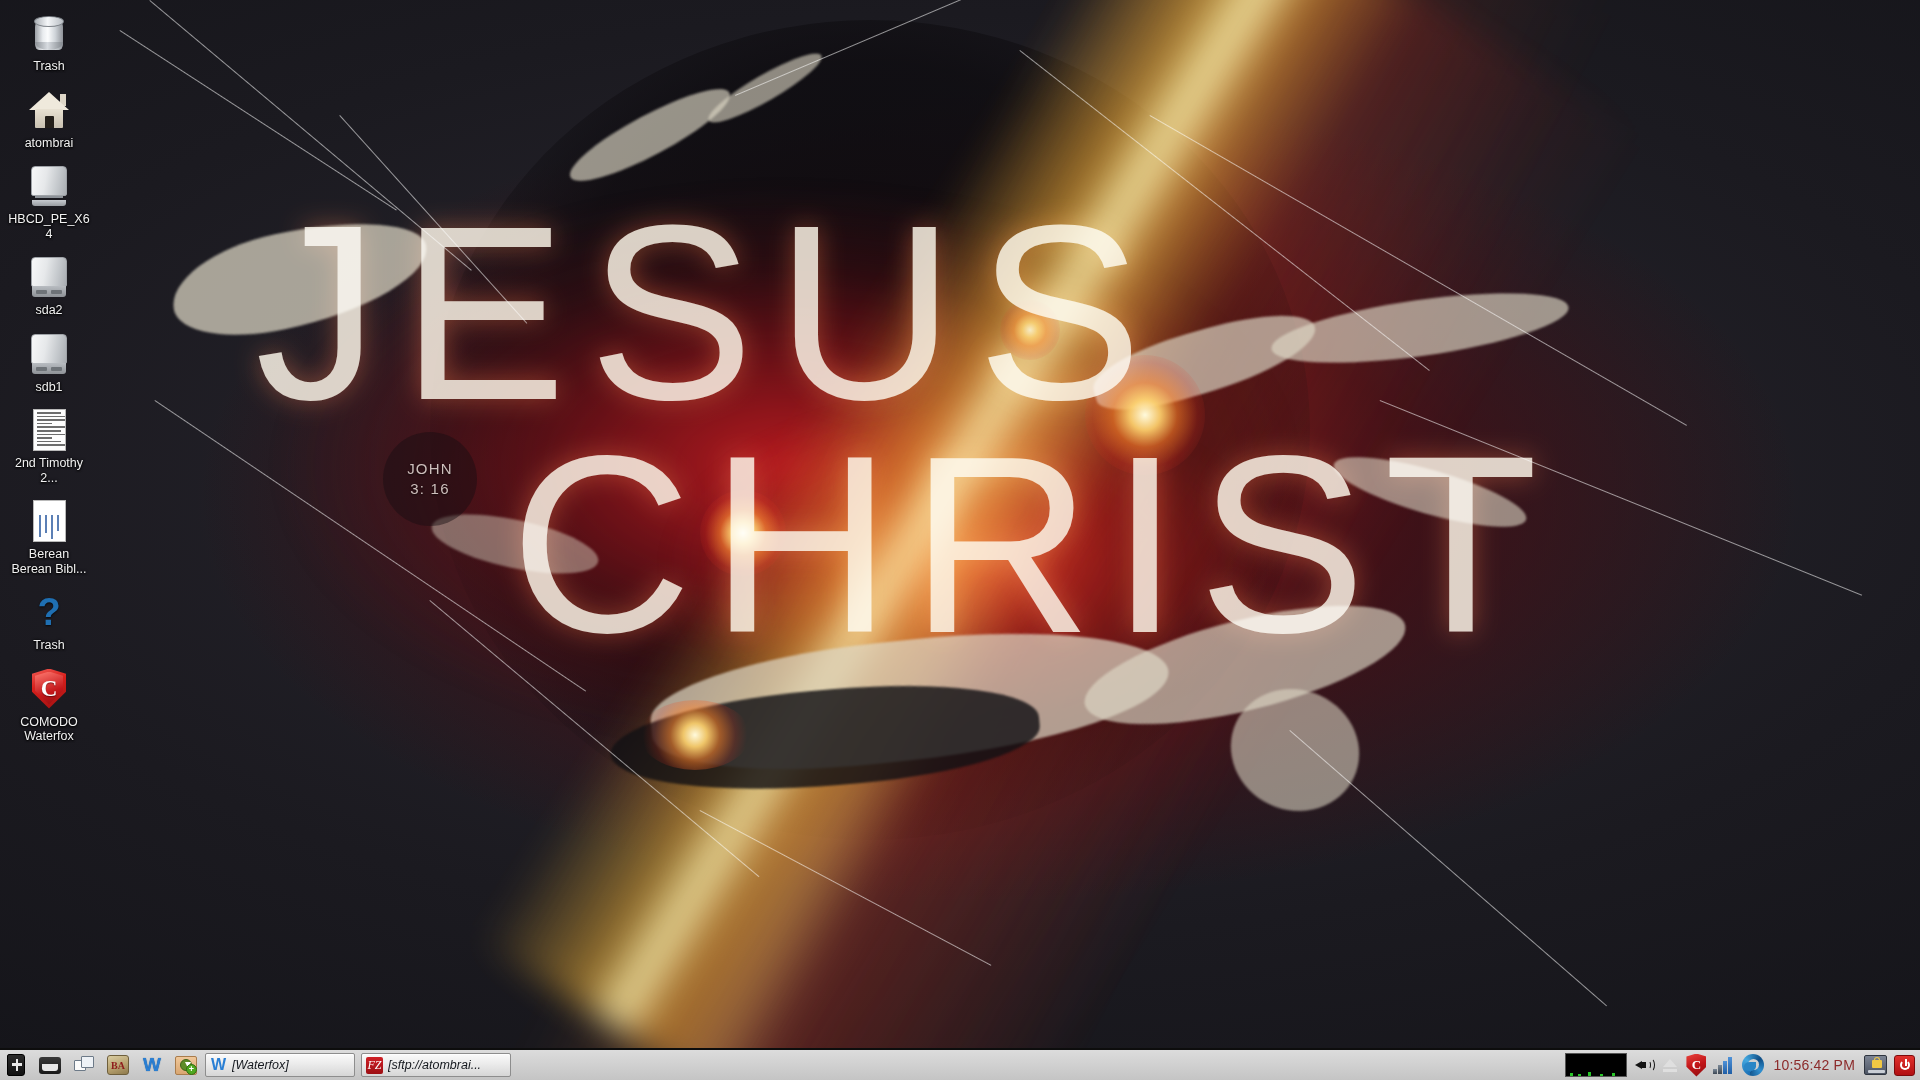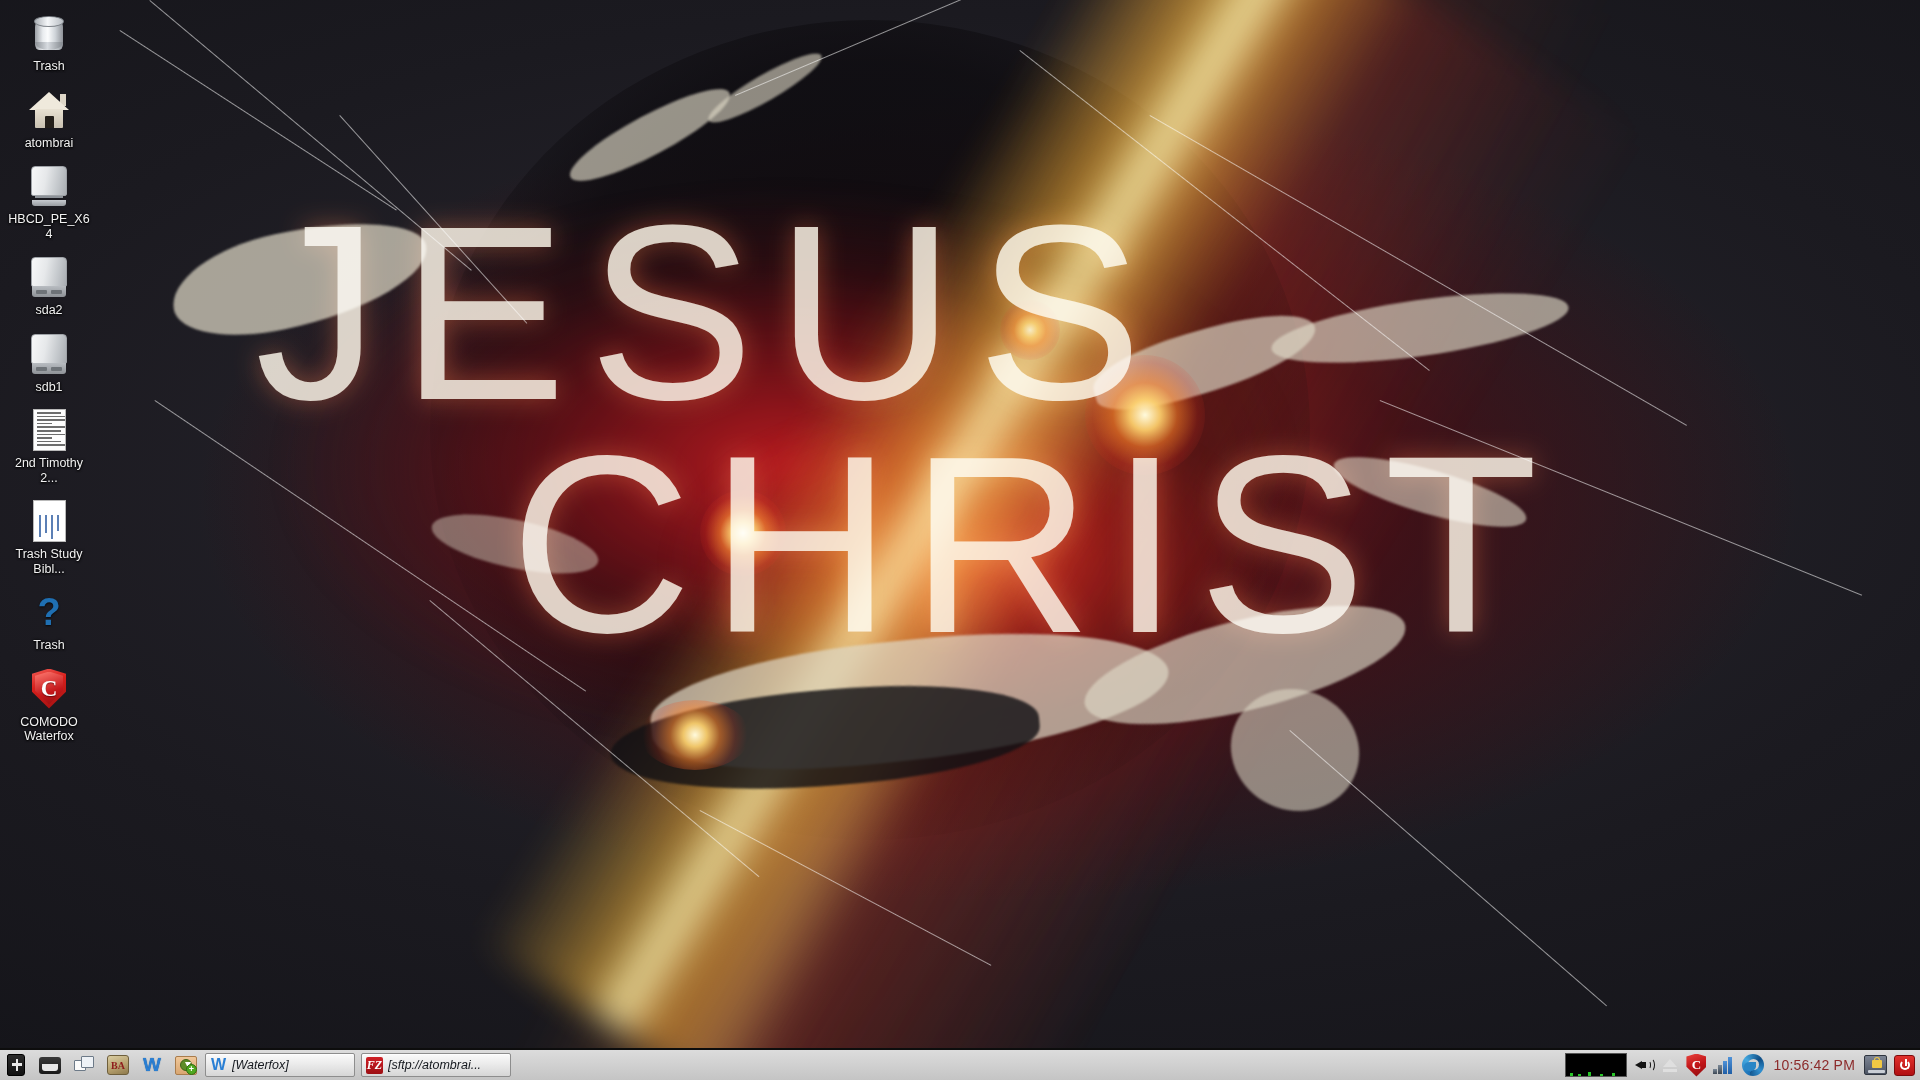--- a/index.html
+++ b/index.html
@@ -219,21 +219,21 @@
     background:linear-gradient(180deg,#fbfbfb 0%,#eaeaea 48%,#d6d6d6 100%);
     border:1px solid #8d8d8d; border-radius:2px;
     box-shadow:inset 0 1px 0 rgba(255,255,255,.8);
     font-size:12.5px; color:#14181e; cursor:default; overflow:hidden;
   }
   .winbtn .wtxt { white-space:nowrap; overflow:hidden; text-overflow:ellipsis;font-style:italic; }
   .winbtn .wico { width:19px; height:19px; flex:0 0 19px; display:flex; align-items:center; justify-content:center; }
 
   .wi-wf{font-size:16px;font-weight:700;color:#2a7fd4;line-height:18px;}
   .wi-fz{width:17px;height:17px;background:linear-gradient(180deg,#cf2026,#9d0f14);
-    border-radius:2px;color:#fff;font-size:12px;font-weight:700;font-style:italic;
+    border-radius:2px;color:#fff;font-size:12px;font-weight:400;font-style:italic;
     display:flex;align-items:center;justify-content:center;font-family:"Liberation Serif",serif;}
 
   #tb-spacer{flex:1;}
 
   #tb-tray { display:flex; align-items:center; gap:7px; padding-right:5px; height:100%; }
   .tray-item{display:flex;align-items:center;justify-content:center;cursor:default;}
 
   .tr-monitor{width:62px;height:24px;background:#000;border:1px solid #555;position:relative;overflow:hidden;}
   .tr-monitor .bar{position:absolute;bottom:0;width:3px;background:#27c427;}
 
@@ -326,20 +326,24 @@
   <div class="streak" style="left:155px;top:400px;width:520px;transform:rotate(34deg);"></div>
   <div class="streak" style="left:430px;top:600px;width:430px;transform:rotate(40deg);"></div>
   <div class="streak" style="left:700px;top:810px;width:330px;transform:rotate(28deg);"></div>
   <div class="streak" style="left:1290px;top:730px;width:420px;transform:rotate(41deg);"></div>
   <div class="streak" style="left:1380px;top:400px;width:520px;transform:rotate(22deg);"></div>
 
   <div class="wordart">
     <div class="word christ">CHRIST</div>
     <div class="word jesus">JESUS</div>
   </div>
+  <div class="verse-orb">
+    <span>JOHN</span>
+    <span>3: 16</span>
+  </div>
 
   <div id="icon-column">
 
     <div class="dicon">
       <span class="glyph">
         <span class="ic-trash">
             <span class="body"></span>
             <span class="btm"></span>
             <span class="lid"></span>
           </span>
@@ -415,21 +419,21 @@
     <div class="dicon">
       <span class="glyph">
         <span class="ic-bible-doc">
           <span class="hd"></span><span class="sub"></span><span class="sub"></span>
           <span class="col" style="left:5px;height:22px;"></span>
           <span class="col" style="left:11px;height:18px;"></span>
           <span class="col" style="left:17px;height:24px;"></span>
           <span class="col" style="left:23px;height:16px;"></span>
         </span>
       </span>
-      <span class="lbl">Trash Study Bibl...</span>
+      <span class="lbl">Berean Berean Bibl...</span>
     </div>
 
     <div class="dicon">
       <span class="glyph">
         <span class="ic-quest">?</span>
       </span>
       <span class="lbl">Trash</span>
     </div>
 
     <div class="dicon">

